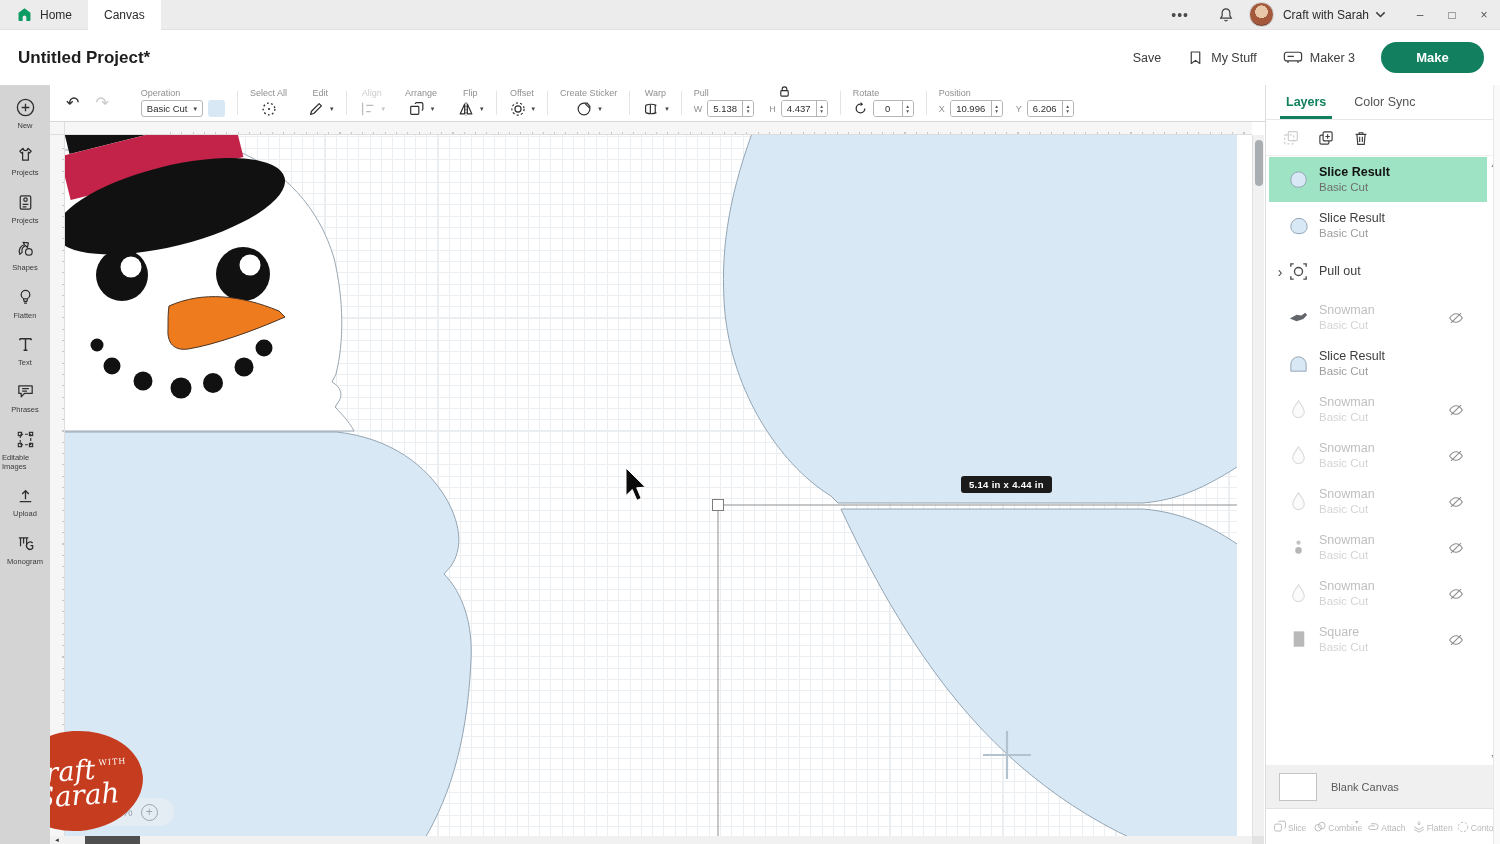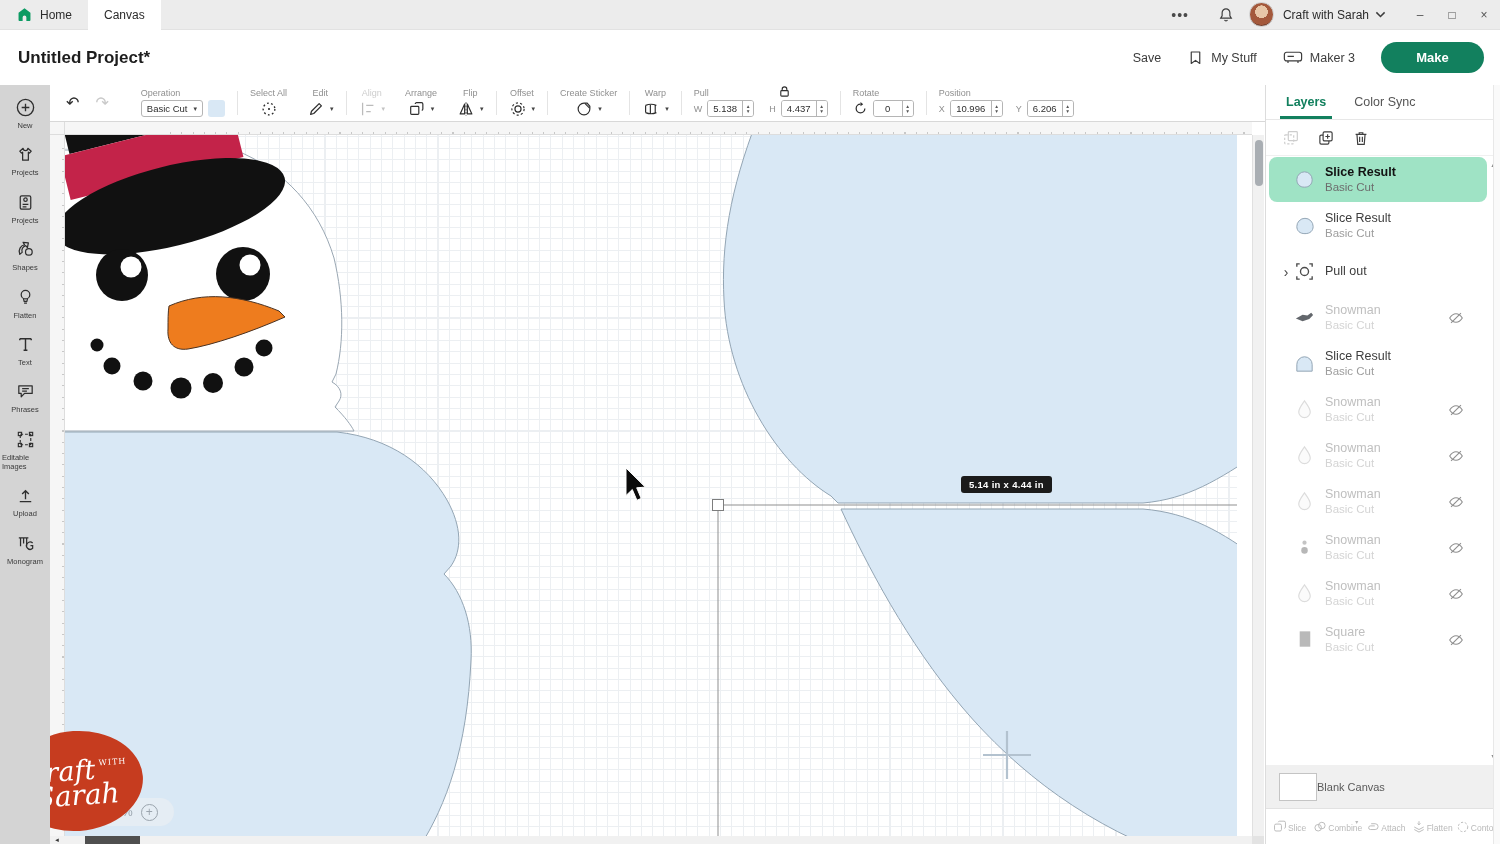--- a/index.html
+++ b/index.html
@@ -88,38 +88,38 @@
 .cws-line2{font-size:28px;line-height:26px}
 
 .right-panel{position:absolute;left:1265px;top:85px;width:235px;height:759px;background:#fff;border-left:1px solid #dcdcdc;z-index:38}
 .panel-tabs{display:flex;height:35px;border-bottom:1px solid #e7e7e7;padding-left:6px}
 .panel-tab{padding:0 14px;display:flex;align-items:center;font-size:12.5px;color:#555;position:relative}
 .panel-tab[data-active="true"]{color:var(--accent-green);font-weight:700}
 .panel-tab[data-active="true"]::after{content:"";position:absolute;left:8px;right:8px;bottom:0;height:3px;background:var(--accent-green)}
 .panel-tools{display:flex;align-items:center;gap:17px;height:36px;padding-left:16px;border-bottom:1px solid #f0f0f0}
 .pt-icon{width:18px;height:18px}
 .layers-list{position:absolute;left:0;top:72px;width:235px;height:608px;overflow:hidden}
-.layer-row{position:relative;display:flex;align-items:center;height:45px;margin:0 14px 1px 3px;padding-left:10px;border-radius:8px}
+.layer-row{position:relative;display:flex;align-items:center;height:45px;margin:0 14px 1px 3px;padding-left:4px;border-radius:0}
 .layer-row[data-state="selected"]{background:var(--selection-mint)}
 .lr-chevron{width:14px;font-size:14px;color:#444;visibility:hidden;text-align:center}
 .layer-row[data-expandable="true"] .lr-chevron{visibility:visible}
 .layer-thumb{width:23px;height:23px;margin-right:9px;flex:none}
 .layer-thumb svg{width:100%;height:100%}
 .lr-text{display:flex;flex-direction:column;justify-content:center}
 .layer-name{font-size:12.5px;color:#3d3d3d;line-height:15px}
 .layer-row[data-state="selected"] .layer-name{font-weight:700;color:#121212}
 .layer-sub{font-size:11.5px;color:#9d9d9d;line-height:14px}
 .layer-row[data-state="selected"] .layer-sub{color:#6d6d6d}
 .layer-row[data-hidden="true"] .layer-name{color:#bfbfbf}
 .layer-row[data-hidden="true"] .layer-sub{color:#d4d4d4}
 .layer-sub:empty{display:none}
 .eye{position:absolute;right:22px;width:18px;height:18px}
 .list-arrow{position:absolute;right:3px;font-size:7px;color:#8a8a8a;z-index:5}
 .la-up{top:76px}.la-down{top:668px}
-.blank-row{position:absolute;left:0;top:680px;width:235px;height:43px;background:#f0f0f0;display:flex;align-items:center;padding-left:13px}
+.blank-row{position:absolute;left:0;top:680px;width:235px;height:43px;background:#f0f0f0;display:flex;align-items:center;gap:14px;padding-left:13px}
 .blank-swatch{width:38px;height:28px;background:#fff;border:1px solid #c4c4c4}
 .blank-label{font-size:11px;color:#5a5a5a}
 .actions-bar{position:absolute;left:0;top:723px;width:235px;height:36px;background:#fff;border-top:1px solid #e2e2e2;display:flex}
 .action{flex:1;display:flex;align-items:center;justify-content:center;color:#b9b9b9;position:relative;padding-top:1px}
 .action .a-icon{width:16px;height:16px}
 .action .a-label{font-size:8.5px;margin-top:1px}
 .action .a-caret{display:none;position:absolute;right:4px;top:9px;font-size:6px}
 .action[data-caret="true"] .a-caret{display:block}
 .panel-edge{position:absolute;left:1493px;top:85px;width:7px;height:759px;background:#fafafa;border-left:1px solid #e8e8e8;z-index:39}
 </style>

